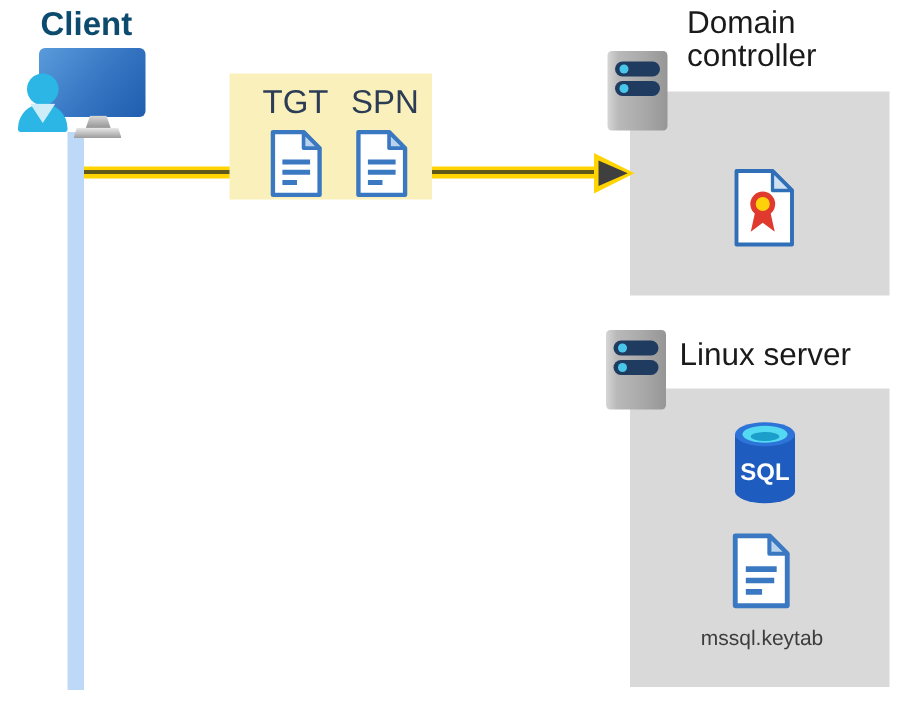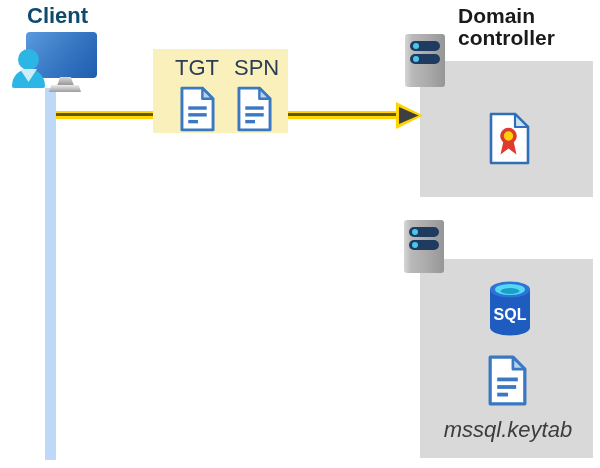--- a/index.html
+++ b/index.html
@@ -39,42 +39,42 @@
   .tgt-label{left:22px;}
   .spn-label{left:81px;}
   .doc{position:absolute;}
   .tgt-doc{left:27px;top:37px;}
   .spn-doc{left:84px;top:37px;}
 
   
   .panel{background:#d9d9d9;z-index:0;}
   .dc-panel{left:420px;top:61px;width:173px;height:136px;}
   .linux-panel{left:420px;top:259px;width:173px;height:199px;}
-  .panel-title{font-size:21px;font-weight:700;color:#1a1a1a;line-height:22px;z-index:6;}
+  .panel-title{font-size:21px;font-weight:400;color:#1a1a1a;line-height:22px;z-index:6;}
   .dc-title{left:458px;top:5px;width:140px;}
   .linux-title{left:453px;top:226px;width:145px;white-space:nowrap;}
 
   
   .server{width:40px;height:53px;border-radius:3px;z-index:5;
     background:linear-gradient(to right,#d6d6d6 0%,#b9b9b9 18%,#a9a9a9 60%,#969696 100%);}
   .dc-server{left:405px;top:34px;}
   .linux-server-icon{left:404px;top:220px;}
   .server .pill{position:absolute;left:5px;width:30px;height:10px;border-radius:5px;
     background:#203b60;}
   .server .pill.p1{top:7px;}
   .server .pill.p2{top:20px;}
   .server .pill::before{content:"";position:absolute;left:2.5px;top:2px;width:6px;height:6px;
     border-radius:50%;background:#49c7ea;}
 
   
   .cert-icon{left:489px;top:112px;z-index:2;}
   .sql-icon{left:488px;top:280px;z-index:2;}
   .keytab-doc{left:488px;top:354px;z-index:2;}
   .keytab-label{left:433px;top:417px;width:150px;text-align:center;
-    font-size:22px;color:#3d3d3d;z-index:2;font-style:italic;}
+    font-size:14px;color:#3d3d3d;z-index:2;}
 </style>
 </head>
 <body>
 
 <div class="canvas">
 
   <div class="abs panel dc-panel"></div>
   <div class="abs panel linux-panel"></div>
 
   <div class="abs client-label">Client</div>
@@ -120,20 +120,21 @@
     <path d="M2 2 H26 L39 15 V51 H2 Z" fill="#fff" stroke="#2f6fb8" stroke-width="2.6" stroke-linejoin="round"></path>
     <path d="M26 2 V15 H39 Z" fill="#cfe0f2" stroke="#2f6fb8" stroke-width="2.2" stroke-linejoin="round"></path>
     <path d="M14.5 29 L11.5 42.5 L19.5 36.5 L27.5 42.5 L24.5 29 Z" fill="#e0392e"></path>
     <circle cx="19.5" cy="24" r="6.5" fill="#ffd10a" stroke="#e0392e" stroke-width="3.6"></circle>
   </svg>
 
   <div class="abs server linux-server-icon">
     <div class="pill p1"></div>
     <div class="pill p2"></div>
   </div>
+  <div class="abs panel-title linux-title">Linux server</div>
 
   <svg class="abs sql-icon" width="44" height="56" viewBox="0 0 44 56">
     <ellipse cx="22" cy="47.5" rx="20" ry="8" fill="#1f5cc0"></ellipse>
     <rect x="2" y="9.5" width="40" height="38" fill="#1f5cc0"></rect>
     <ellipse cx="22" cy="9.5" rx="20" ry="8" fill="#2e74d8"></ellipse>
     <ellipse cx="22" cy="9.5" rx="15" ry="5.6" fill="#53d9f2"></ellipse>
     <ellipse cx="22" cy="11" rx="9.5" ry="3" fill="#1b9fca"></ellipse>
     <text x="22" y="40" text-anchor="middle" font-size="16" font-weight="700" fill="#ffffff">SQL</text>
   </svg>
 

